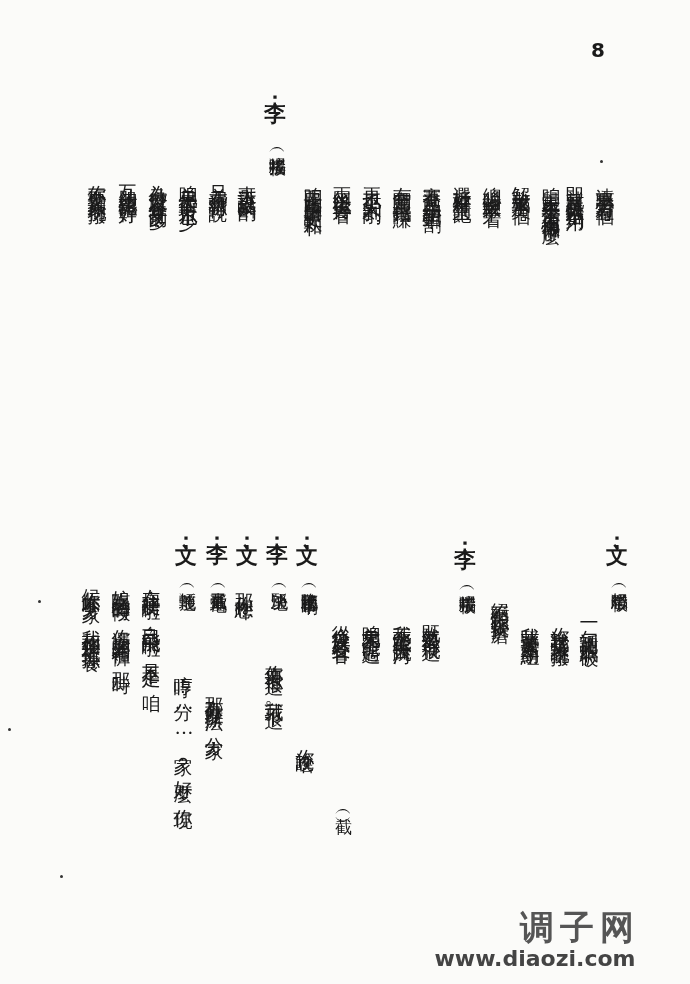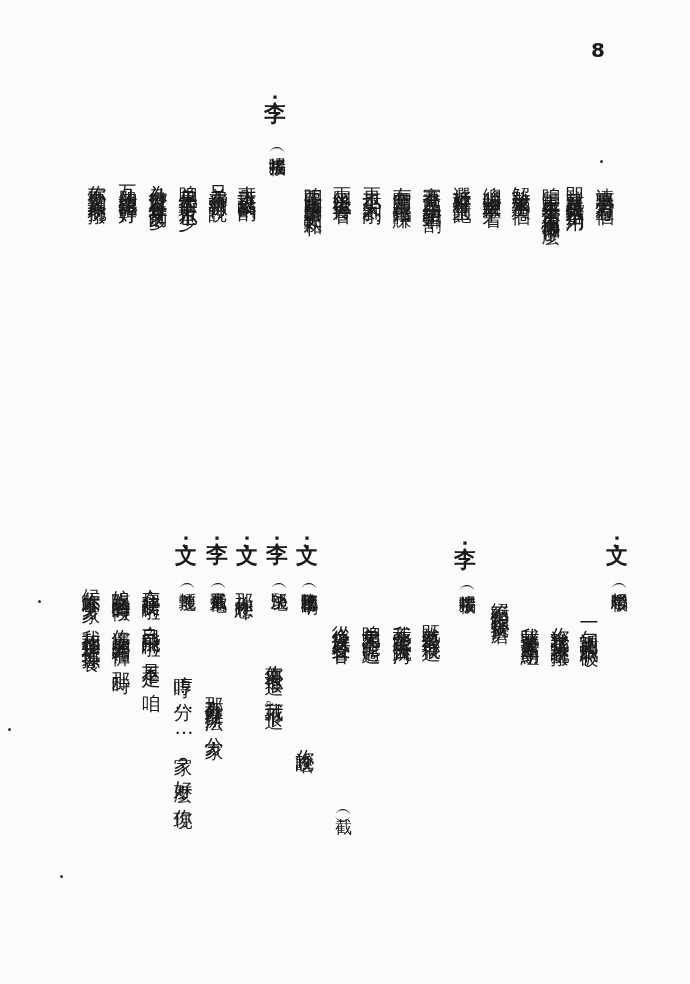--- a/index.html
+++ b/index.html
@@ -112,13 +112,17 @@
 
   <div class="col" style="left:140px; top:574px;">在翅膀硬啦，自己能飛啦，是不是？咱</div>
   <div class="col" style="left:110px; top:574px;">娘臨老的時候，你還穿的開襠褲，那時</div>
   <div class="col" style="left:80px; top:574px;">候你咋不分家？我和你嫂子把你抓養</div>
 
   <div class="speck" style="left:38px; top:600px;"></div>
   <div class="speck" style="left:8px; top:728px;"></div>
   <div class="speck" style="left:600px; top:160px;"></div>
   <div class="speck" style="left:60px; top:875px;"></div>
 
+  <div class="wm">
+    <div class="cn">调子网</div>
+    <div class="url">www.diaozi.com</div>
+  </div>
 </div>
 
 </body></html>

